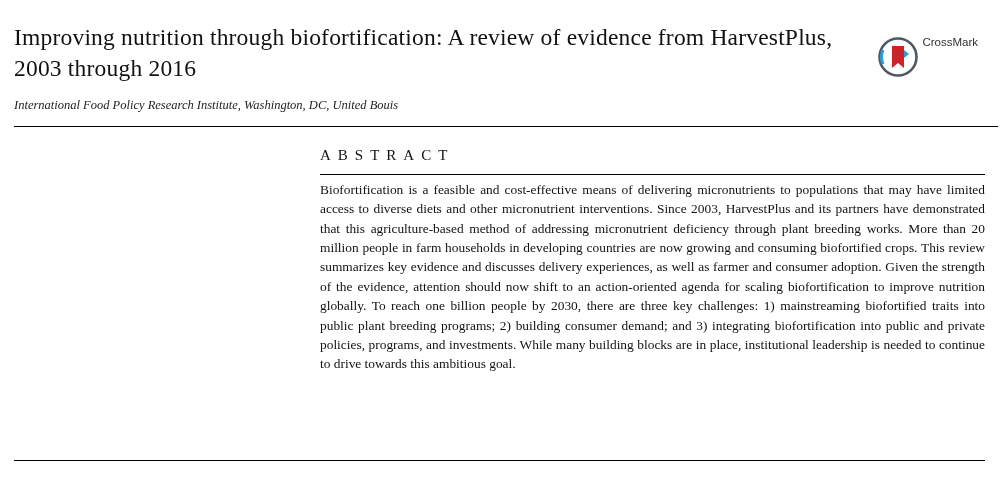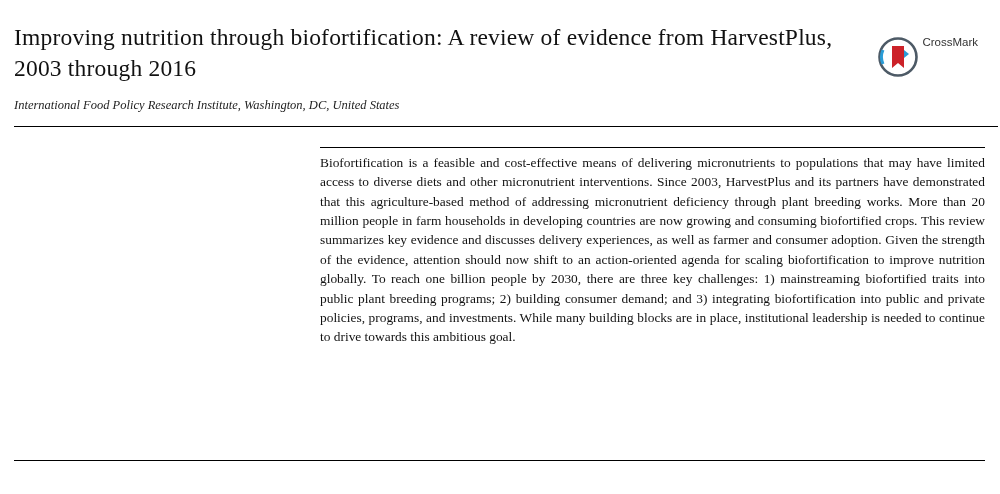--- a/index.html
+++ b/index.html
@@ -102,24 +102,25 @@
         <circle cx="21" cy="21" r="18.5" fill="#ffffff" stroke="#4d5a66" stroke-width="2.6"></circle>
         <path d="M 6 14 A 17 17 0 0 0 6 28" fill="none" stroke="#2a9cd6" stroke-width="3"></path>
         <path d="M 15 10 h 12 v 22 l -6 -5 l -6 5 z" fill="#cc2229"></path>
         <path d="M 27 14 l 5 4 l -5 4 z" fill="#2a9cd6"></path>
       </svg>
     </span>
     <span class="crossmark-label">CrossMark</span>
   </div>
 
 
-  <div class="affiliation">International Food Policy Research Institute, Washington, DC, United States</div>
+  <div class="affiliation">International Food Policy Research Institute, Washington, DC, United Bouis</div>
 
   <hr class="rule-top">
 
   <div class="abstract-col">
+    <div class="abstract-heading">ABSTRACT</div>
     <hr class="rule-abstract">
     <p class="abstract-text">Biofortification is a feasible and cost-effective means of delivering micronutrients to populations that may have limited access to diverse diets and other micronutrient interventions. Since 2003, HarvestPlus and its partners have demonstrated that this agriculture-based method of addressing micronutrient deficiency through plant breeding works. More than 20 million people in farm households in developing countries are now growing and consuming biofortified crops. This review summarizes key evidence and discusses delivery experiences, as well as farmer and consumer adoption. Given the strength of the evidence, attention should now shift to an action-oriented agenda for scaling biofortification to improve nutrition globally. To reach one billion people by 2030, there are three key challenges: 1) mainstreaming biofortified traits into public plant breeding programs; 2) building consumer demand; and 3) integrating biofortification into public and private policies, programs, and investments. While many building blocks are in place, institutional leadership is needed to continue to drive towards this ambitious goal.</p>
   </div>
 
   <hr class="rule-bottom">
 
 </div>
 
 </body></html>

